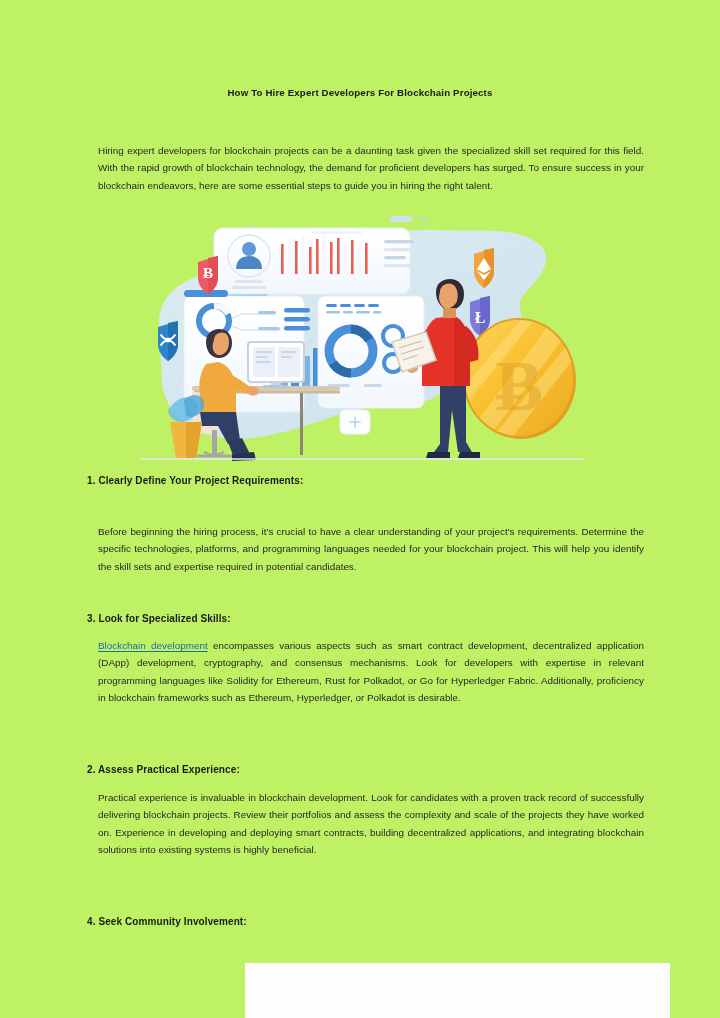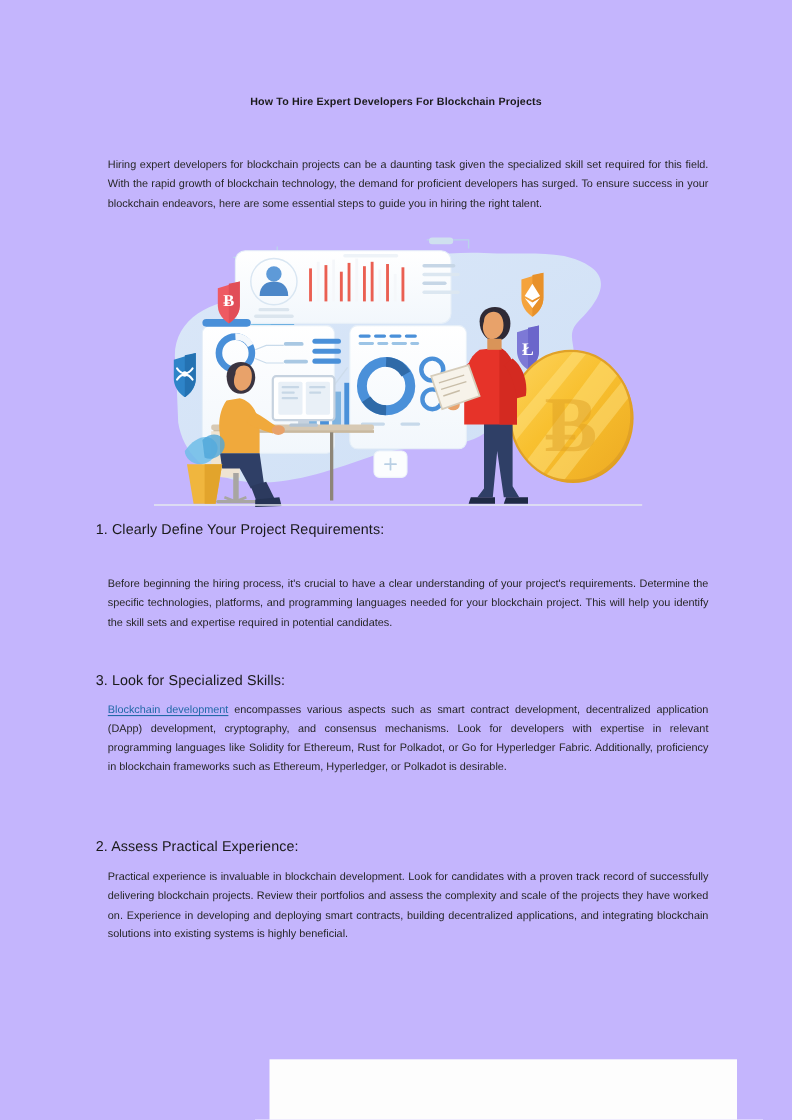--- a/index.html
+++ b/index.html
@@ -15,21 +15,21 @@
     overflow: hidden;
     font-family: "Liberation Sans", sans-serif;
     color: #231f20;
   }
 
   .page {
     position: absolute;
     left: 0; top: 0;
     width: 720px;
     height: 1018px;
-    background: #c4b5fd;
+    background: #bef264;
   }
 
   
   .doc-title {
     position: absolute;
     left: 87px;
     top: 86px;
     width: 546px;
     text-align: center;
     font-size: 9.7px;
@@ -49,22 +49,22 @@
     color: #262626;
     text-align: justify;
     text-justify: inter-word;
   }
   .tblock.lead { text-align: justify; }
 
   .heading {
     position: absolute;
     left: 87px;
     width: 546px;
-    font-size: 13px;
-    font-weight: normal;
+    font-size: 10px;
+    font-weight: bold;
     color: #1a1a1a;
     line-height: 14px;
     letter-spacing: 0.1px;
   }
 
   .inline-link {
     color: #2269a8;
     text-decoration: underline;
     text-underline-offset: 1.5px;
   }
@@ -356,15 +356,16 @@
 
   <div class="heading" style="top:474px;">1. Clearly Define Your Project Requirements:</div>
   <div class="tblock" style="top:500px;margin-top:23px;">Before beginning the hiring process, it's crucial to have a clear understanding of your project's requirements. Determine the specific technologies, platforms, and programming languages needed for your blockchain project. This will help you identify the skill sets and expertise required in potential candidates.</div>
 
   <div class="heading" style="top:612px;">3. Look for Specialized Skills:</div>
   <div class="tblock" style="top:637px;"><a class="inline-link" href="#">Blockchain development</a><span> encompasses various aspects such as smart contract development, decentralized application (DApp) development, cryptography, and consensus mechanisms. Look for developers with expertise in relevant programming languages like Solidity for Ethereum, Rust for Polkadot, or Go for Hyperledger Fabric. Additionally, proficiency in blockchain frameworks such as Ethereum, Hyperledger, or Polkadot is desirable.</span></div>
 
   <div class="heading" style="top:763px;">2. Assess Practical Experience:</div>
   <div class="tblock" style="top:789px;">Practical experience is invaluable in blockchain development. Look for candidates with a proven track record of successfully delivering blockchain projects. Review their portfolios and assess the complexity and scale of the projects they have worked on. Experience in developing and deploying smart contracts, building decentralized applications, and integrating blockchain solutions into existing systems is highly beneficial.</div>
 
+  <div class="heading" style="top:915px;">4. Seek Community Involvement:</div>
 
   <div class="page-edge"></div>
 </div>
 
 </body></html>

